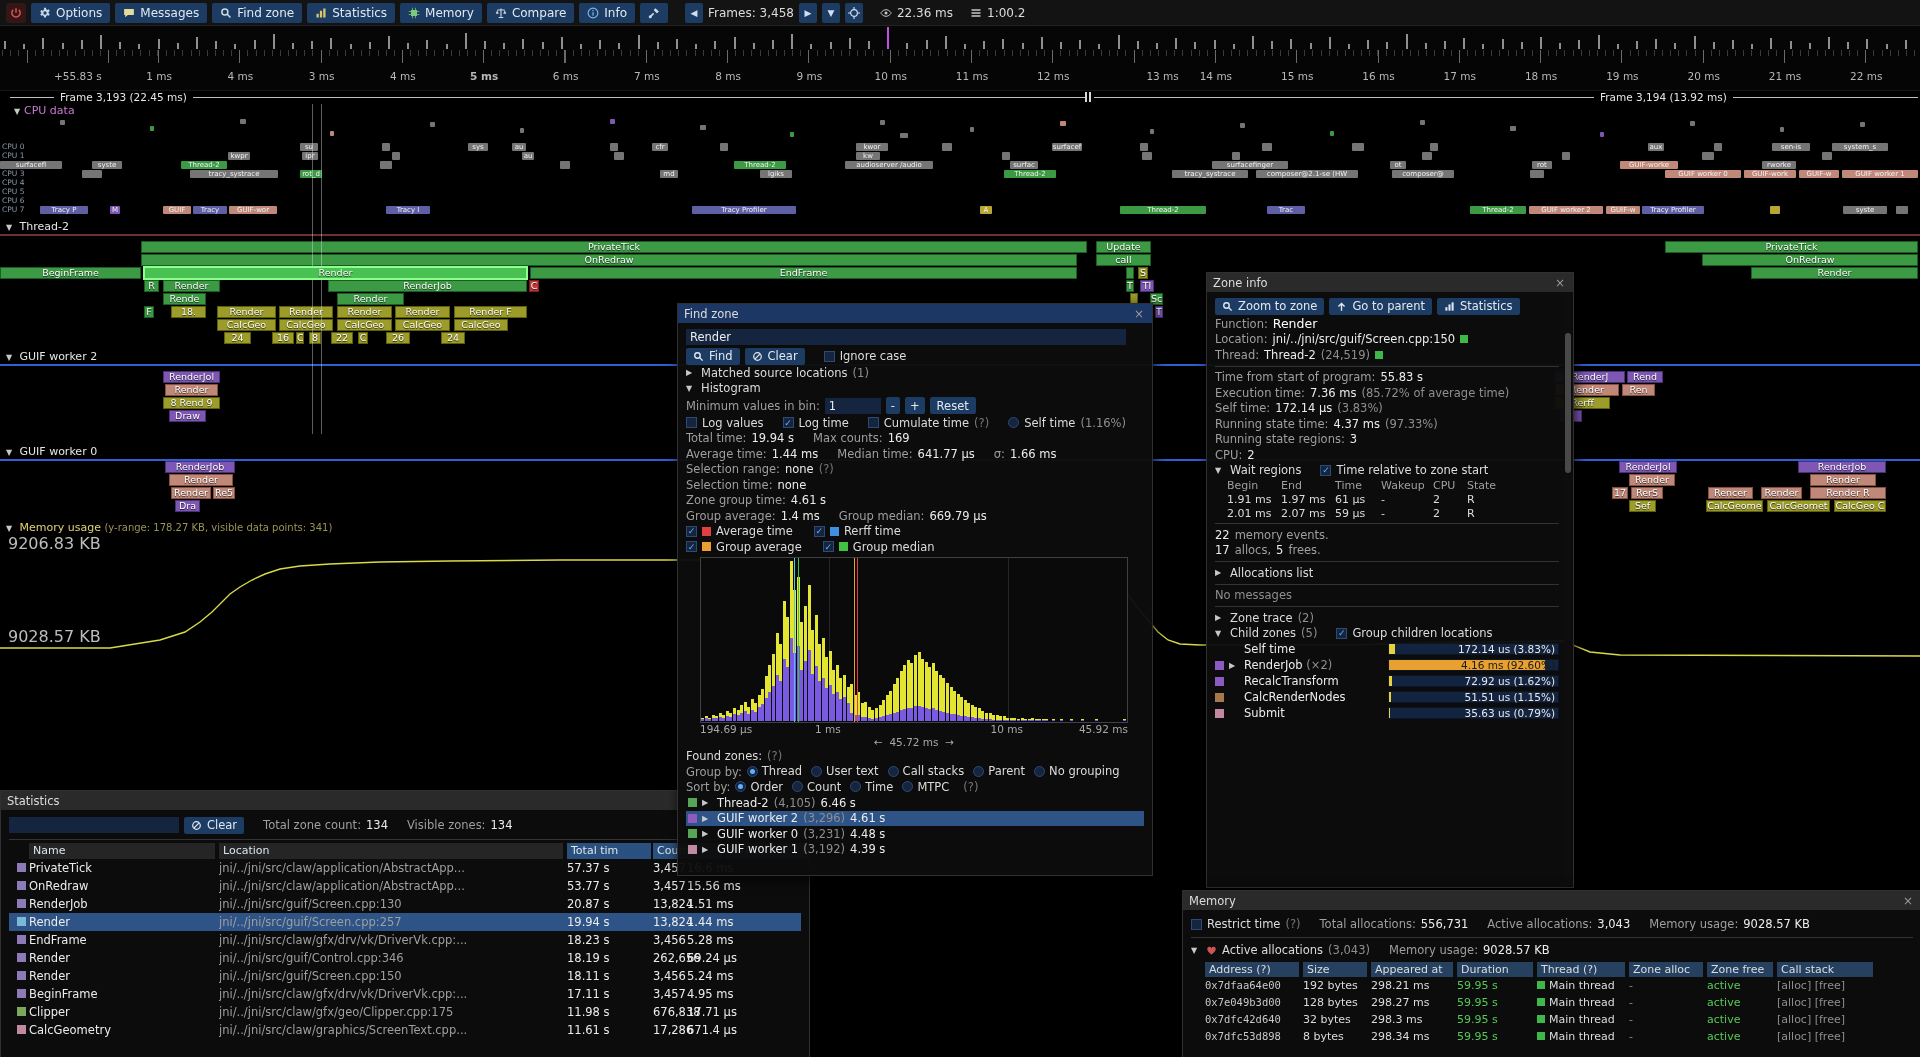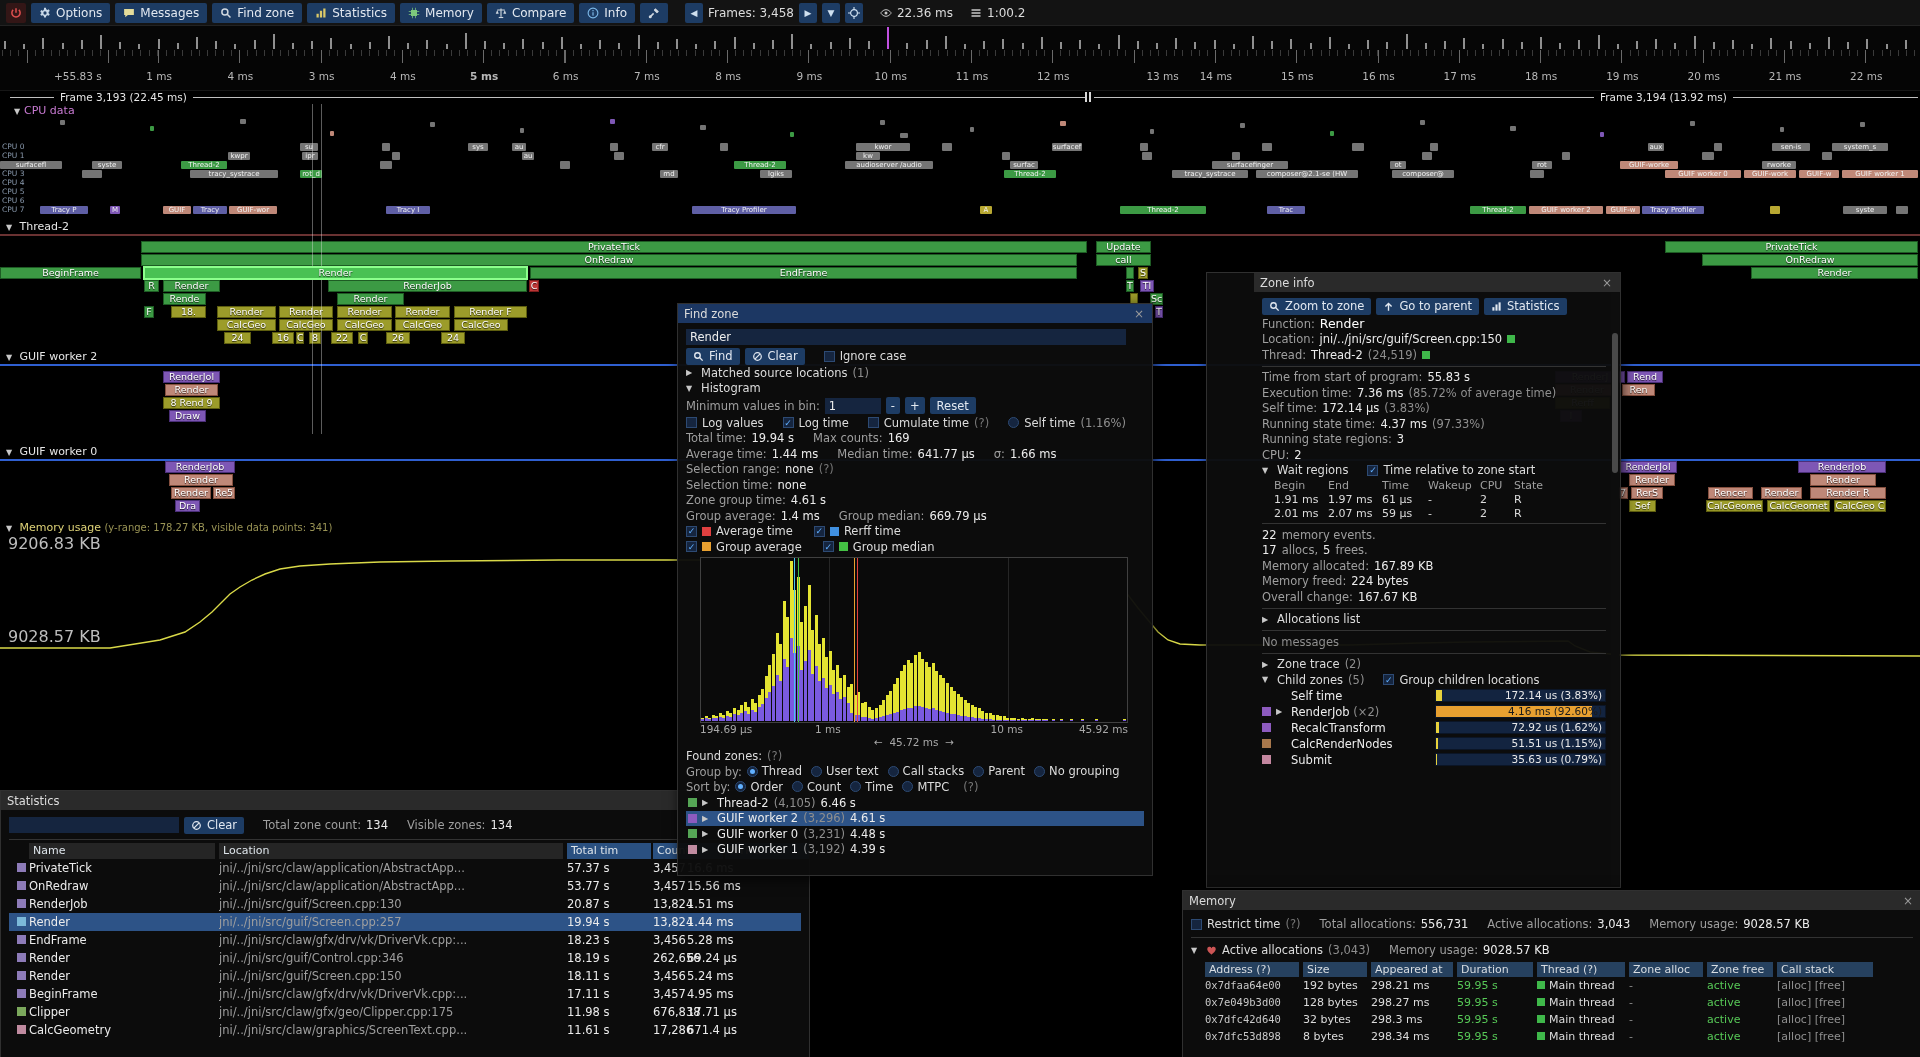--- a/index.html
+++ b/index.html
@@ -102,21 +102,21 @@
   #fz-axis span{position:absolute;top:0;}
   .ax-min{left:0;}
   .ax-max{right:0;}
   .fz-ticklabel{transform:translateX(-50%);}
   #fz-range{width:428px;margin-left:14px;text-align:center;font-size:10.5px;color:#a8a8a8;height:13px;}
   .fz-group{display:flex;align-items:center;gap:5px;height:15.5px;padding:0 2px;}
   .gname{color:#ececec;}
   .gtime{color:#ececec;}
   .lgd{display:inline-flex;align-items:center;gap:5px;margin-right:16px;}
   
-  #win-zoneinfo{left:1206px;top:272px;width:366px;height:614px;z-index:11;padding-left:47px;}
+  #win-zoneinfo{left:1206px;top:272px;width:366px;height:614px;z-index:11;}
   .fn{font-size:12.5px;color:#fff;}
   .sq-green{width:8px;height:8px;background:#3fb84a;display:inline-block;flex:0 0 8px;}
   .zi-trow{display:flex;margin-left:12px;height:14px;align-items:center;font-size:11px;}
   .zi-tc{display:inline-block;overflow:hidden;white-space:nowrap;}
   .zi-tc.c0{width:54px}.zi-tc.c1{width:54px}.zi-tc.c2{width:46px}.zi-tc.c3{width:52px}.zi-tc.c4{width:34px}.zi-tc.c5{width:34px}
   #zi-wait-head .zi-tc{color:#9f9f9f;}
   .zi-child{display:flex;align-items:center;gap:5px;height:16px;}
   .zi-cname{color:#ececec;flex:1;overflow:hidden;white-space:nowrap;}
   .zi-bar{width:171px;height:12.5px;background:#132440;border:1px solid #0b1526;position:relative;flex:0 0 171px;box-sizing:border-box;}
   .zi-fill{position:absolute;left:0;top:0;bottom:0;}
@@ -182,21 +182,21 @@
   <div id="cpu-rows">
       <div class="cpurow" style="top: 0px;">
         <div class="cpulabel">CPU 0</div>
         <div class="cseg zc-gr" style="left: 300px; width: 18px;">su</div>
         <div class="cseg zc-gr" style="left: 382px; width: 8px;"></div>
         <div class="cseg zc-gr" style="left: 468px; width: 20px;">sys</div>
         <div class="cseg zc-gr" style="left: 512px; width: 14px;">au</div>
         <div class="cseg zc-gr" style="left: 610px; width: 8px;"></div>
         <div class="cseg zc-gr" style="left: 652px; width: 16px;">cfr</div>
         <div class="cseg zc-gr" style="left: 720px; width: 8px;"></div>
-        <div class="cseg zc-gr" style="left: 856px; width: 54px;">kwor</div>
+        <div class="cseg zc-gr" style="left: 856px; width: 32px;">kwor</div>
         <div class="cseg zc-gr" style="left: 942px; width: 10px;"></div>
         <div class="cseg zc-gr" style="left: 1052px; width: 30px;">surfacef</div>
         <div class="cseg zc-gr" style="left: 1140px; width: 8px;"></div>
         <div class="cseg zc-gr" style="left: 1262px; width: 10px;"></div>
         <div class="cseg zc-gr" style="left: 1352px; width: 12px;"></div>
         <div class="cseg zc-gr" style="left: 1430px; width: 8px;"></div>
         <div class="cseg zc-gr" style="left: 1648px; width: 16px;">aux</div>
         <div class="cseg zc-gr" style="left: 1714px; width: 8px;"></div>
         <div class="cseg zc-gr" style="left: 1772px; width: 38px;">sen-is</div>
         <div class="cseg zc-gr" style="left: 1832px; width: 56px;">system_s</div>
@@ -1385,34 +1385,20 @@
     <div class="ln">
         <span class="val">22</span>
         <span class="lbl">memory events.</span>
       </div>
     <div class="ln">
         <span class="val">17</span>
         <span class="lbl">allocs,</span>
         <span class="val">5</span>
         <span class="lbl">frees.</span>
       </div>
-    <div id="zi-memlines">
-        <div class="ln">
-          <span class="lbl">Memory allocated:</span>
-          <span class="val">167.89 KB</span>
-        </div>
-        <div class="ln">
-          <span class="lbl">Memory freed:</span>
-          <span class="val">224 bytes</span>
-        </div>
-        <div class="ln">
-          <span class="lbl">Overall change:</span>
-          <span class="val">167.67 KB</span>
-        </div>
-      </div>
     <div class="sep"></div>
     <div class="ln">
         <span class="tri">▶</span>
         <span>Allocations list</span>
       </div>
     <div class="sep"></div>
     <div class="ln">
         <span class="dim">No messages</span>
       </div>
     <div class="sep"></div>

